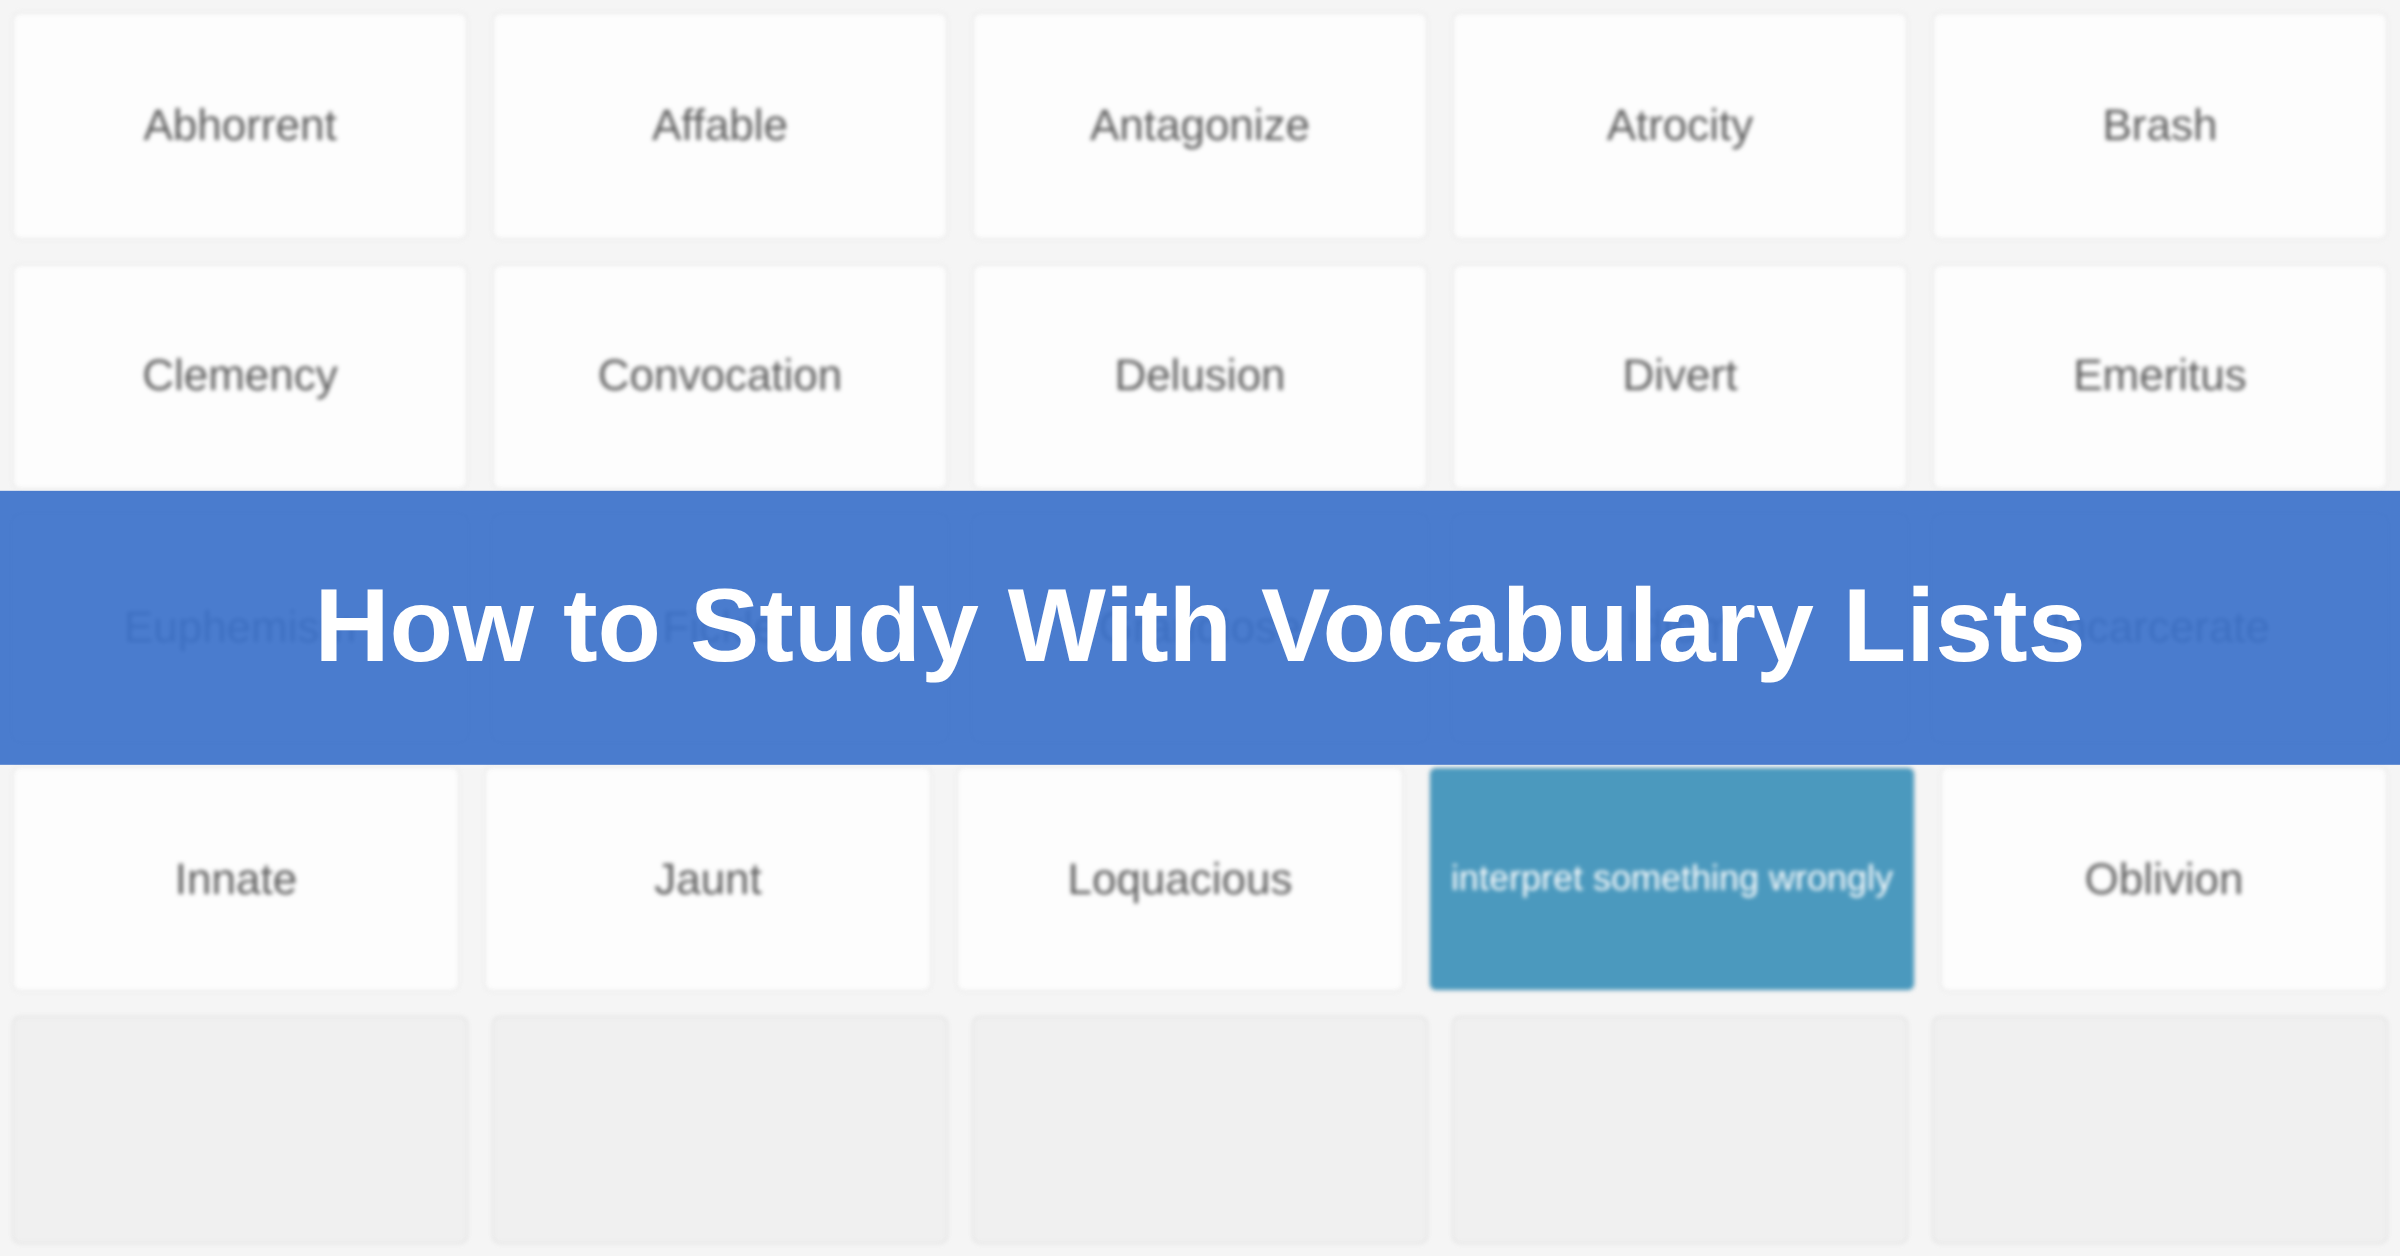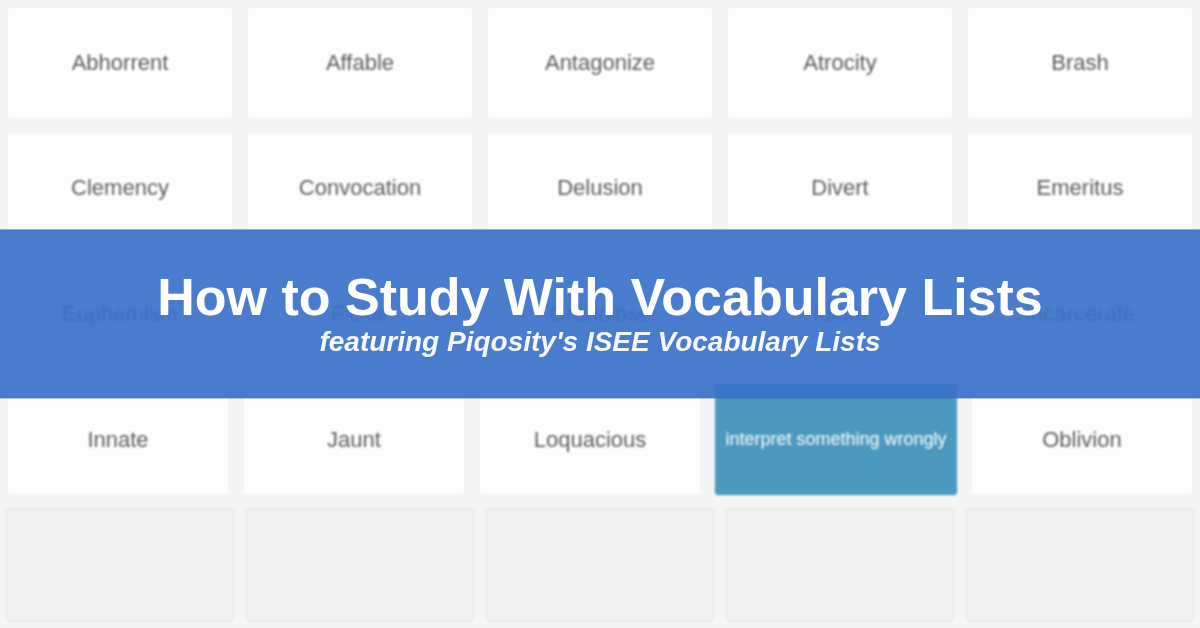--- a/index.html
+++ b/index.html
@@ -122,14 +122,13 @@
       <div class="vocab-card empty"></div>
       <div class="vocab-card empty"></div>
       <div class="vocab-card empty"></div>
       <div class="vocab-card empty"></div>
       <div class="vocab-card empty"></div>
     </div>
   </div>
 
 <div class="hero-banner">
   <h1 class="hero-title">How to Study With Vocabulary Lists</h1>
-  <p class="hero-subtitle">featuring Piqosity's ISEE Vocabulary Lists</p>
 </div>
 
 </body></html>

